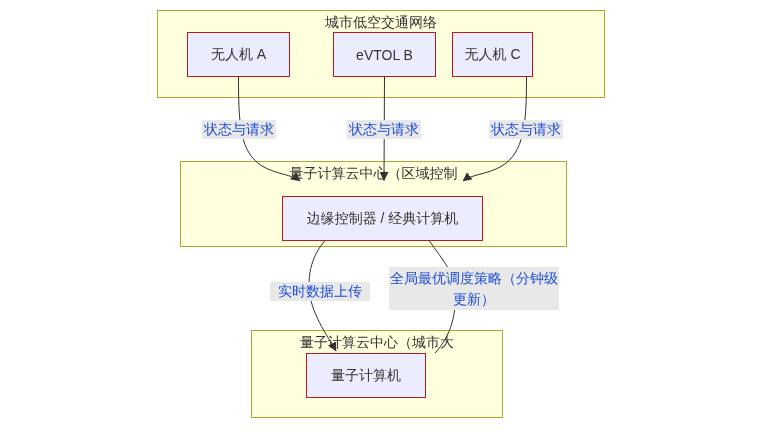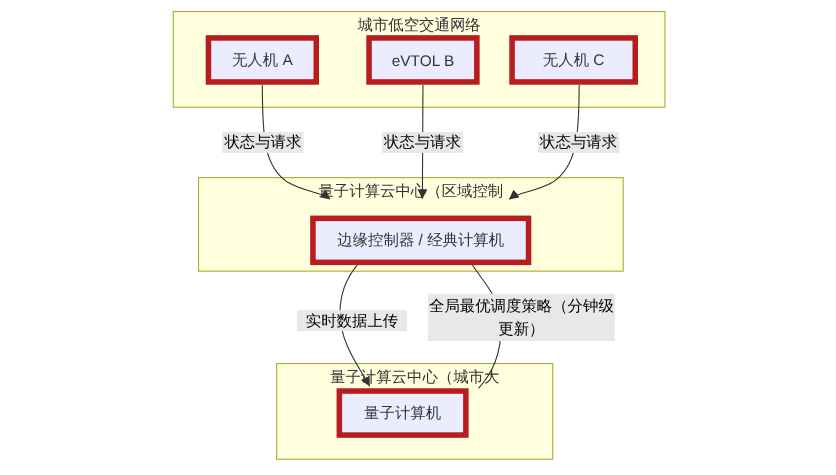--- a/index.html
+++ b/index.html
@@ -7,30 +7,30 @@
     position:relative; width:760px; height:432px; background:#ffffff;
     font-family:"Liberation Sans", sans-serif; color:#333333; overflow:hidden;
   }
   .cluster { position:absolute; background:#ffffde; border:1px solid #aaaa33; box-sizing:border-box; }
   #cluster-top { left:157px; top:10px;  width:448px; height:88px; }
   #cluster-mid { left:180px; top:161px; width:387px; height:86px; }
   #cluster-bot { left:251px; top:330px; width:252px; height:88px; }
   .cluster-title { position:absolute; top:3px; left:0; right:0; text-align:center; font-size:14px; white-space:nowrap; }
   #edges { position:absolute; left:0; top:0; width:760px; height:432px; z-index:2; }
   .node {
-    position:absolute; background:#ECECFF; border:5px solid #b91c1c; box-sizing:border-box;
+    position:absolute; background:#ECECFF; border:1px solid #b91c1c; box-sizing:border-box;
     display:flex; align-items:center; justify-content:center; font-size:14px; z-index:3; white-space:nowrap;
   }
   #node-a    { left:187px; top:32px;  width:103px; height:45px; }
   #node-b    { left:333px; top:32px;  width:103px; height:45px; }
-  #node-c    { left:463px; top:32px;  width:117px; height:45px; }
+  #node-c    { left:452px; top:32px;  width:81px; height:45px; }
   #node-edge { left:282px; top:196px; width:201px; height:45px; }
   #node-q    { left:306px; top:353px; width:120px; height:45px; }
   .edge-label {
-    position:absolute; background:#e8e8e8; font-size:14px; text-align:center; z-index:4; color:#000000;
+    position:absolute; background:#e8e8e8; font-size:14px; text-align:center; z-index:4; color:#1d4ed8;
   }
   #lbl-a    { left:202px; top:120px; width:74px;  height:19px; line-height:19px; }
   #lbl-b    { left:347px; top:120px; width:74px;  height:19px; line-height:19px; }
   #lbl-c    { left:489px; top:120px; width:74px;  height:19px; line-height:19px; }
   #lbl-up   { left:270px; top:282px; width:100px;  height:19px; line-height:19px; }
   #lbl-down { left:389px; top:267px; width:170px; height:43px; line-height:21px; padding-top:1px; box-sizing:border-box; }
 </style>
 </head>
 <body>
 

